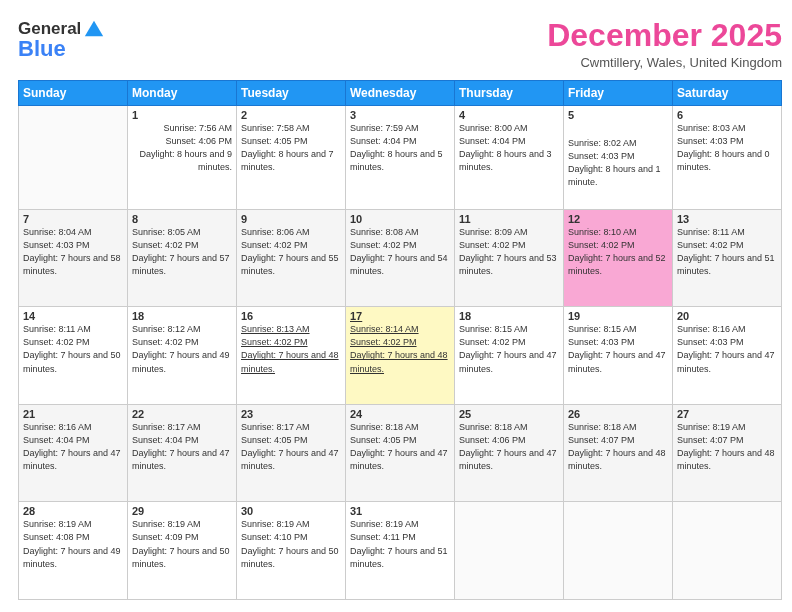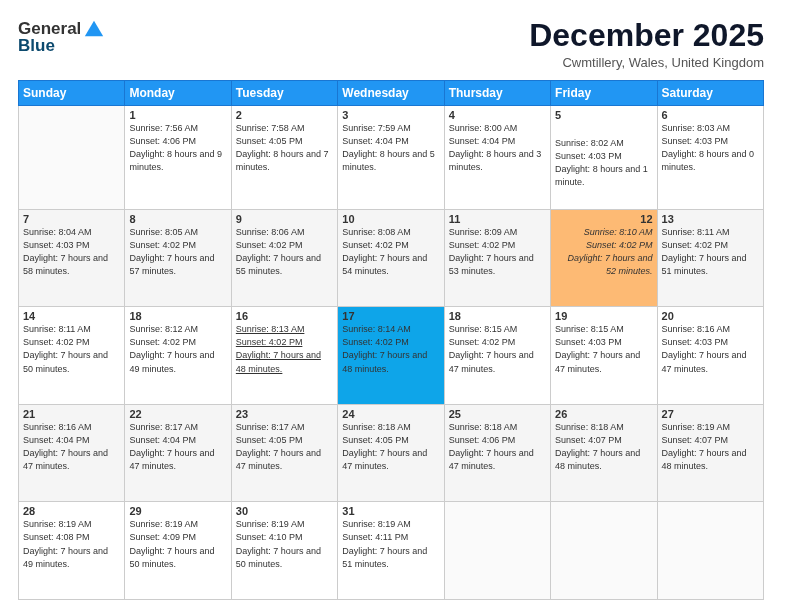--- a/index.html
+++ b/index.html
@@ -6,21 +6,21 @@
     body {
       font-family: Arial, sans-serif;
       background: #fff;
       width: 792px;
       height: 612px;
       overflow: hidden;
     }
     .page {
       width: 792px;
       height: 612px;
-      padding: 18px 28px 12px 18px;
+      padding: 18px 10px 12px 18px;
       display: flex;
       flex-direction: column;
     }
     .header {
       display: flex;
       justify-content: space-between;
       align-items: flex-start;
       margin-bottom: 10px;
     }
     .logo {
@@ -36,21 +36,21 @@
       width: 22px;
       height: 22px;
       margin-left: 2px;
     }
     .title-block {
       text-align: right;
     }
     .month-title {
       font-size: 32px;
       font-weight: bold;
-      color: #0f172a;
+      color: #ec4899;
       line-height: 1.1;
     }
     .location {
       font-size: 13px;
       color: #555;
       margin-top: 2px;
     }
     .calendar {
       flex: 1;
       border: 1px solid #ccc;
@@ -96,21 +96,21 @@
 
 <div class="page">
   <div class="header">
     <div class="logo">
       <div class="logo-text">
         <span style="font-size:17px;font-weight:bold;color:#333;">General</span>
         <svg class="logo-icon" viewBox="0 0 24 24" xmlns="http://www.w3.org/2000/svg">
           <polygon points="12,3 22,20 2,20" fill="#2196F3"></polygon>
         </svg>
       </div>
-      <span style="font-size:17px;font-weight:bold;color:#0c4a6e;margin-top:-4px;">Blue</span>
+      <span style="font-size:22px;font-weight:bold;color:#3b82f6;margin-top:-4px;">Blue</span>
     </div>
     <div class="title-block">
       <div class="month-title">December 2025</div>
       <div class="location">Cwmtillery, Wales, United Kingdom</div>
     </div>
   </div>
 
   <table class="calendar">
     <thead>
       <tr>
@@ -121,21 +121,21 @@
         <th>Thursday</th>
         <th>Friday</th>
         <th>Saturday</th>
       </tr>
     </thead>
     <tbody id="calendar-body">
     <tr style="background: rgb(255, 255, 255);">
           <td class="empty-cell" style="background: rgb(250, 250, 250);"></td>
           <td style="background: rgb(255, 255, 255);">
             <span class="day-num">1</span>
-            <div class="day-info" style="white-space: pre-line;">Sunrise: 7:56 AM
+            <div class="day-info" style="white-space: pre-line; text-align: right;">Sunrise: 7:56 AM
 Sunset: 4:06 PM
 Daylight: 8 hours and 9 minutes.</div>
           </td>
           <td style="background: rgb(255, 255, 255);">
             <span class="day-num">2</span>
             <div class="day-info" style="white-space: pre-line;">Sunrise: 7:58 AM
 Sunset: 4:05 PM
 Daylight: 8 hours and 7 minutes.</div>
           </td>
           <td style="background: rgb(255, 255, 255);">
@@ -187,23 +187,23 @@
             <div class="day-info" style="white-space: pre-line;">Sunrise: 8:08 AM
 Sunset: 4:02 PM
 Daylight: 7 hours and 54 minutes.</div>
           </td>
           <td style="background: rgb(245, 245, 245);">
             <span class="day-num">11</span>
             <div class="day-info" style="white-space: pre-line;">Sunrise: 8:09 AM
 Sunset: 4:02 PM
 Daylight: 7 hours and 53 minutes.</div>
           </td>
-          <td style="background: #fdba74; text-align: right;">
+          <td style="background: #f9a8d4;">
             <span class="day-num">12</span>
-            <div class="day-info" style="white-space: pre-line; font-style: italic;">Sunrise: 8:10 AM
+            <div class="day-info" style="white-space: pre-line;">Sunrise: 8:10 AM
 Sunset: 4:02 PM
 Daylight: 7 hours and 52 minutes.</div>
           </td>
           <td style="background: rgb(245, 245, 245);">
             <span class="day-num">13</span>
             <div class="day-info" style="white-space: pre-line;">Sunrise: 8:11 AM
 Sunset: 4:02 PM
 Daylight: 7 hours and 51 minutes.</div>
           </td>
         </tr>
@@ -219,21 +219,21 @@
             <div class="day-info" style="white-space: pre-line;">Sunrise: 8:12 AM
 Sunset: 4:02 PM
 Daylight: 7 hours and 49 minutes.</div>
           </td>
           <td style="background: rgb(255, 255, 255);">
             <span class="day-num">16</span>
             <div class="day-info" style="white-space: pre-line; text-decoration: underline;">Sunrise: 8:13 AM
 Sunset: 4:02 PM
 Daylight: 7 hours and 48 minutes.</div>
           </td>
-          <td style="background: #0ea5e9;">
+          <td style="background: #fef9c3; text-decoration: underline;">
             <span class="day-num">17</span>
             <div class="day-info" style="white-space: pre-line;">Sunrise: 8:14 AM
 Sunset: 4:02 PM
 Daylight: 7 hours and 48 minutes.</div>
           </td>
           <td style="background: rgb(255, 255, 255);">
             <span class="day-num">18</span>
             <div class="day-info" style="white-space: pre-line;">Sunrise: 8:15 AM
 Sunset: 4:02 PM
 Daylight: 7 hours and 47 minutes.</div>

